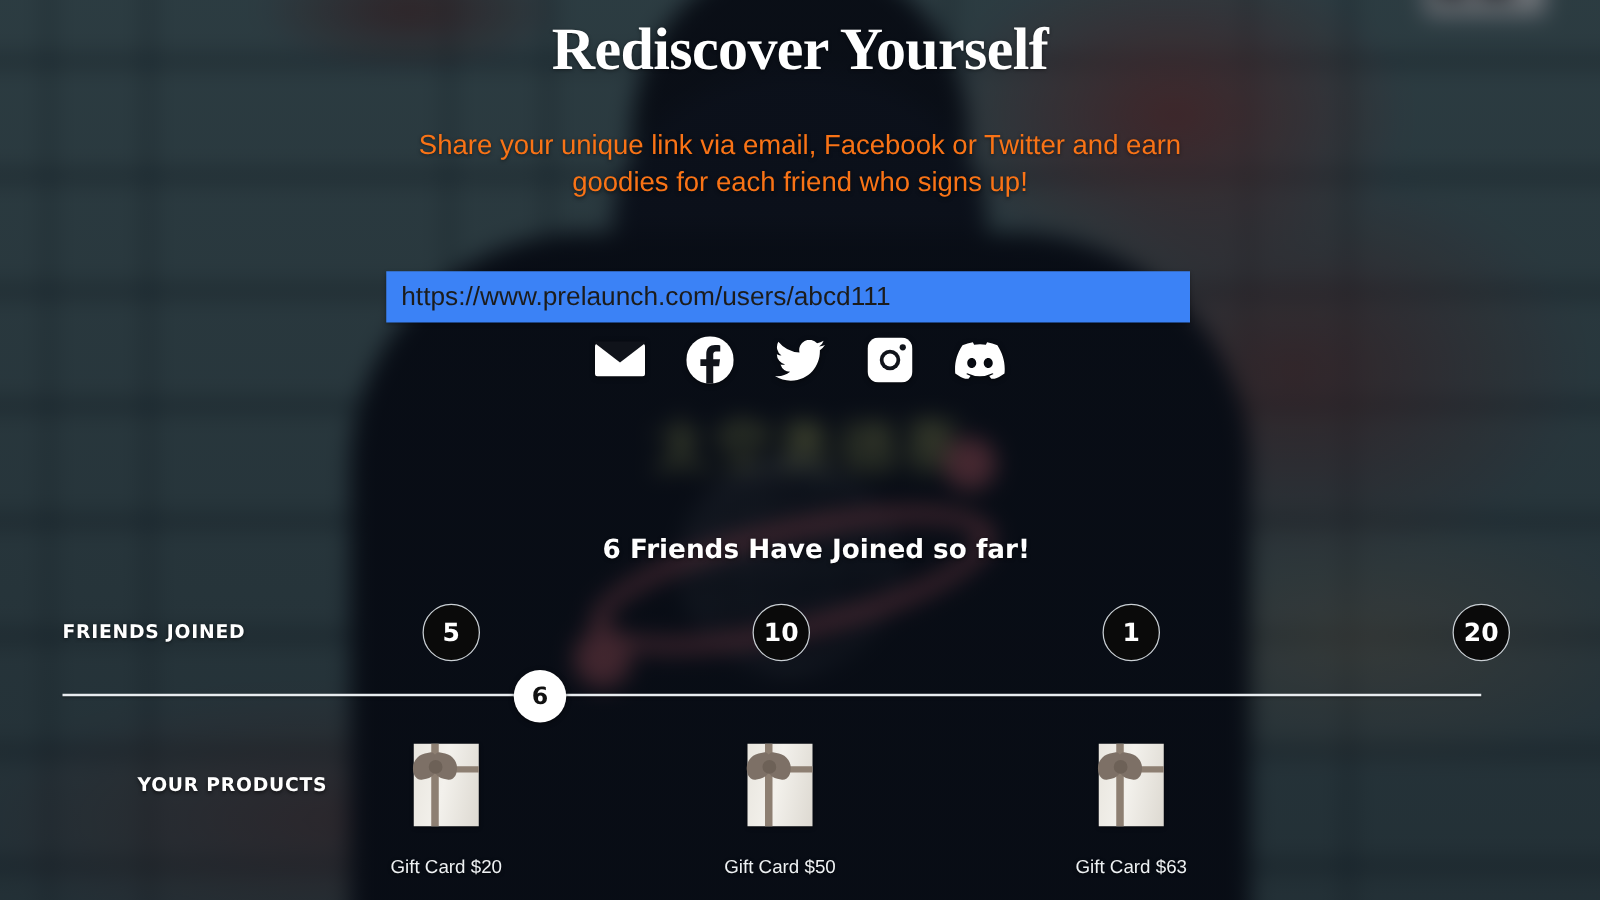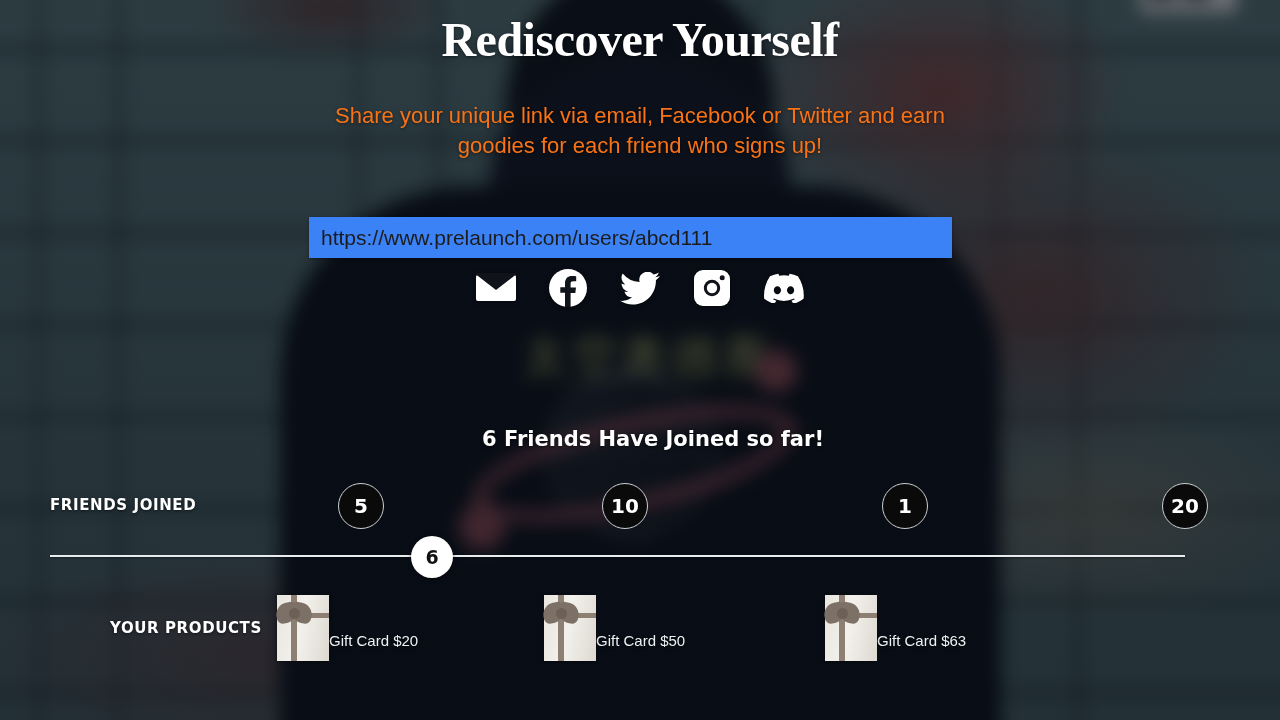--- a/index.html
+++ b/index.html
@@ -234,21 +234,21 @@
     font-size:19px;
     top:536px;
     box-shadow: 0 1px 4px rgba(0,0,0,.5);
   }
 
   
   .product {
     position:absolute;
     width:160px;
     top:595px;
-    display:flex; flex-direction:row; align-items:center;
+    display:flex; flex-direction:column; align-items:center;
     cursor:pointer;
   }
   .gift {
     position:relative;
     width:52px; height:66px;
     background: linear-gradient(100deg,#e9e6df 0%, #f3f1ec 46%, #ddd9d1 100%);
     box-shadow: 0 1px 3px rgba(0,0,0,.45);
   }
   .gift .v-rib {
     position:absolute; left:14px; top:0; width:6px; height:100%;

